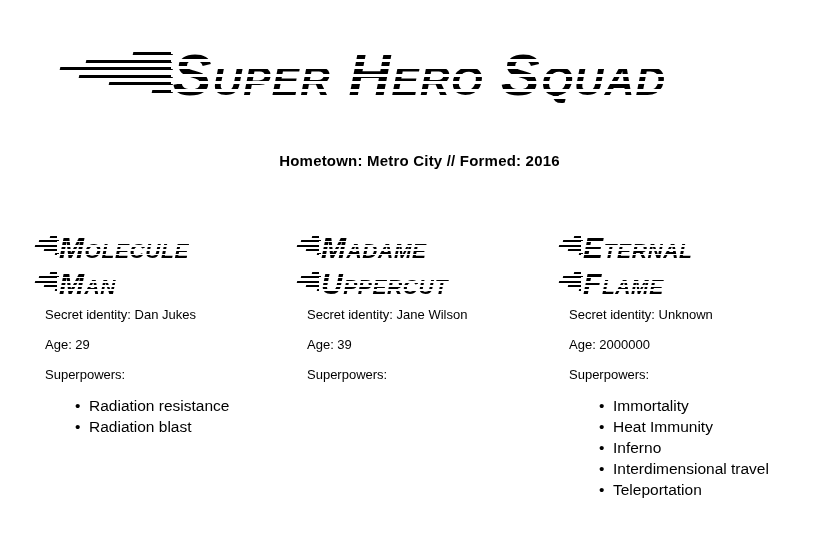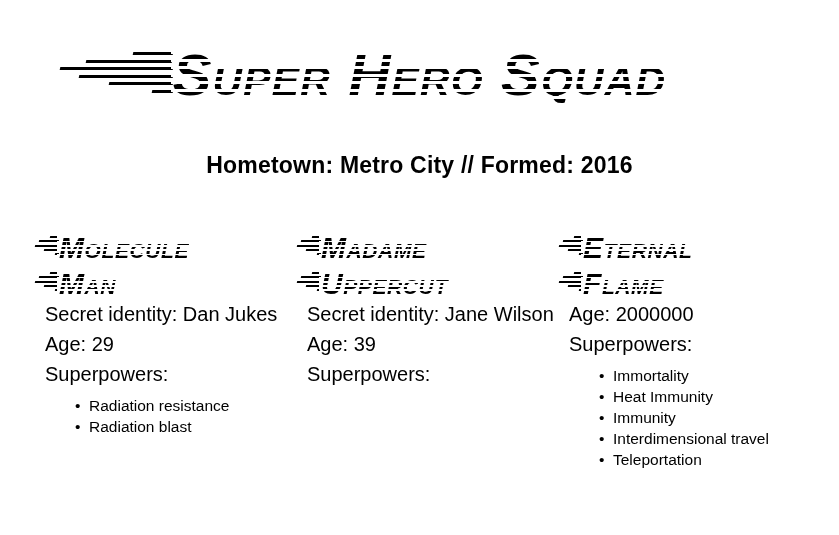--- a/index.html
+++ b/index.html
@@ -84,21 +84,21 @@
     --lgap: 4.5px;
   }
 
   
   #subtitle {
     position: absolute;
     top: 152px;
     left: 0;
     width: 839px;
     text-align: center;
-    font-size: 23px;
+    font-size: 15px;
     font-weight: 700;
     letter-spacing: 0.2px;
   }
 
   
   #heroes {
     position: absolute;
     top: 232px;
     left: 45px;
     width: 794px;
@@ -127,21 +127,21 @@
   }
   .hero-name .speedlines {
     width: 26px;
     padding-top: 4px;
     --lh: 1.8px;
     --lgap: 2.5px;
   }
 
   .hero p {
     margin: 0 0 13px 0;
-    font-size: 20px;
+    font-size: 13px;
     line-height: 17px;
     font-weight: 400;
   }
   .hero p.powers-label { margin-bottom: 8px; }
 
   .hero ul {
     margin: 12px;
     padding: 0 0 0 32px;
     list-style: none;
   }
@@ -268,24 +268,25 @@
               <i style="width:8.6px"></i>
               <i style="width:20.4px"></i>
               <i style="width:24.5px"></i>
               <i style="width:15.5px"></i>
               <i style="width:4.2px"></i>
             </span>
           <span>Flame</span>
         </span>
       </span>
     </h2>
+    <p>Secret identity: Unknown</p>
     <p>Age: 2000000</p>
     <p class="powers-label">Superpowers:</p>
     <ul>
       <li>Immortality</li>
       <li>Heat Immunity</li>
-      <li>Immunity</li>
+      <li>Inferno</li>
       <li>Interdimensional travel</li>
       <li>Teleportation</li>
     </ul>
   </section>
 
 </div>
 
 </body></html>

